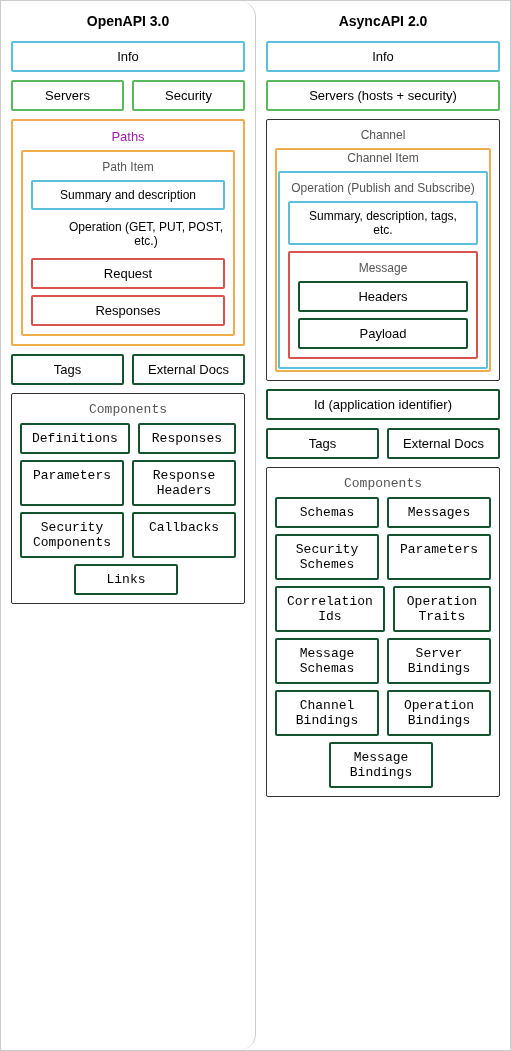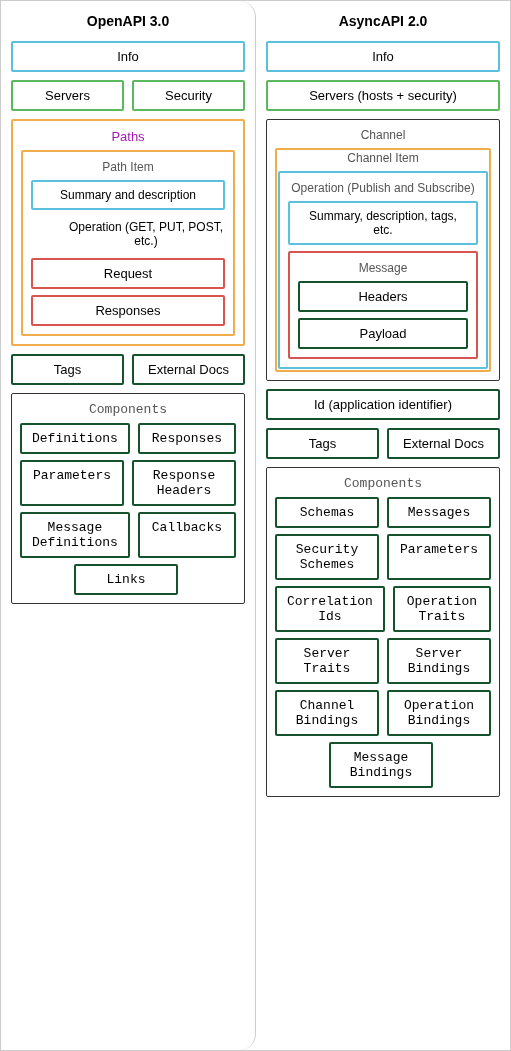--- a/index.html
+++ b/index.html
@@ -222,21 +222,21 @@
         <div class="box">
           <span>Parameters</span>
         </div>
         <div class="box">
           <span>Response Headers</span>
         </div>
       </div>
 
       <div class="row-pair">
         <div class="box">
-          <span>Message Definitions</span>
+          <span>Security Components</span>
         </div>
         <div class="box">
           <span>Callbacks</span>
         </div>
       </div>
 
       <div style="width:50%; padding-right: 4px;">
         <div class="box">
           <span>Links</span>
         </div>
@@ -322,21 +322,21 @@
         <div class="box">
           <span>Correlation Ids</span>
         </div>
         <div class="box">
           <span>Operation Traits</span>
         </div>
       </div>
 
       <div class="row-pair">
         <div class="box">
-          <span>Server Traits</span>
+          <span>Message Schemas</span>
         </div>
         <div class="box">
           <span>Server Bindings</span>
         </div>
       </div>
 
       <div class="row-pair">
         <div class="box">
           <span>Channel Bindings</span>
         </div>

